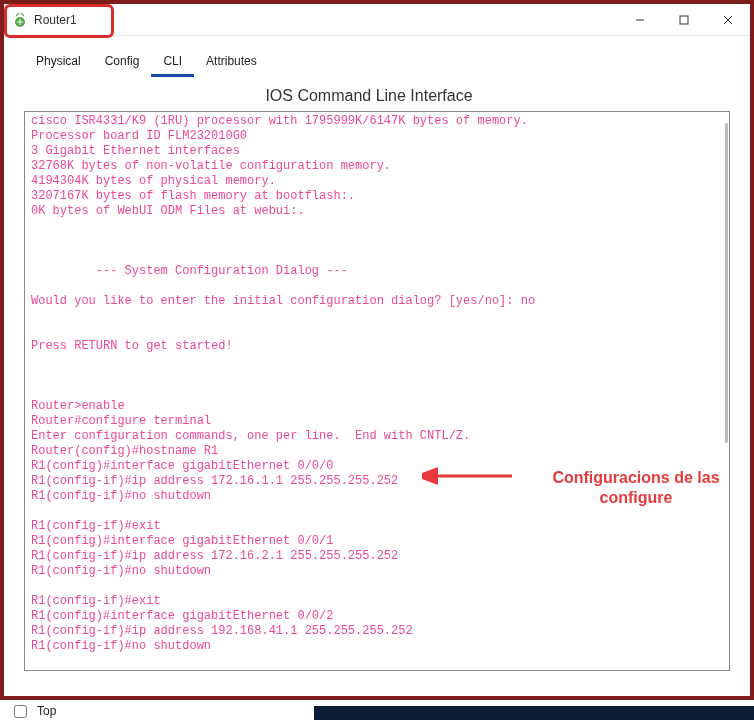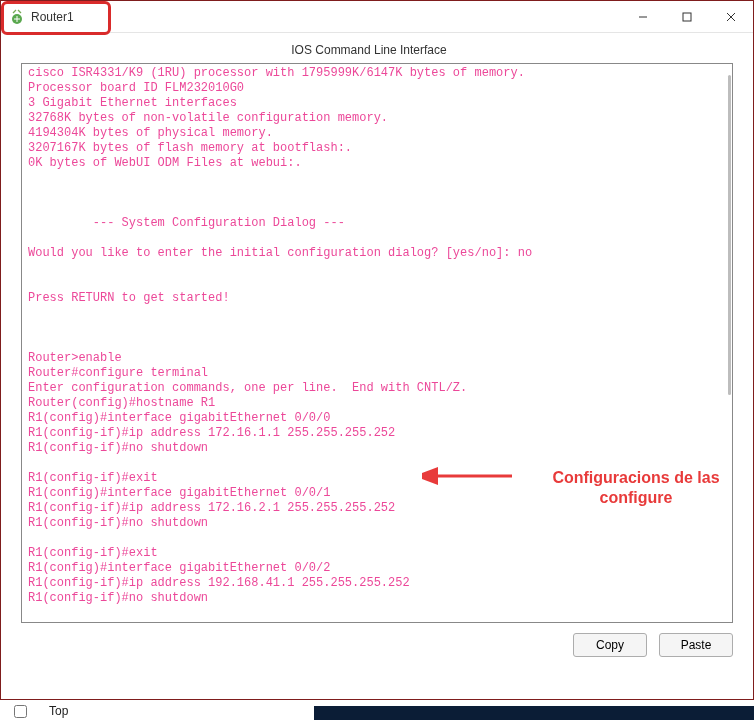--- a/index.html
+++ b/index.html
@@ -8,21 +8,21 @@
     background: #ffffff;
     width: 754px;
     height: 720px;
     position: relative;
     overflow: hidden;
   }
   .window {
     width: 754px;
     height: 700px;
     background: #ffffff;
-    border: 1px solid #7f1d1d;
+    border: 4px solid #7f1d1d;
     position: relative;
   }
   .titlebar {
     height: 32px;
     display: flex;
     align-items: center;
     justify-content: space-between;
     padding-left: 8px;
     border-bottom: 1px solid #e5e5e5;
   }
@@ -69,21 +69,21 @@
     padding: 4px 12px 6px 12px;
     color: #222;
     cursor: pointer;
   }
   .tab.active {
     border-bottom: 3px solid #1349a7;
     font-weight: 400;
   }
   .cli-title {
     text-align: center;
-    font-size: 12px;
+    font-size: 16px;
     color: #333;
     padding: 10px 16px 6px 0;
   }
   .terminal-wrap {
     margin: 0 20px;
     border: 1px solid #888;
     height: 560px;
     position: relative;
     overflow: hidden;
     background: #fff;
@@ -129,21 +129,21 @@
     border-radius: 3px;
     cursor: pointer;
     text-align: center;
   }
   .footer {
     position: absolute;
     top: 704px;
     left: 14px;
     display: flex;
     align-items: center;
-    gap: 22px;
+    gap: 10px;
     font-size: 12px;
     color: #222;
   }
   .footer input { width: 13px; height: 13px; }
   .dark-strip {
     position: absolute;
     top: 706px;
     right: 0;
     width: 440px;
     height: 14px;
@@ -201,20 +201,26 @@
       </div>
       <div class="tb-btn">
         <svg width="10" height="10">
             <line x1="1" y1="1" x2="9" y2="9" stroke="#333" stroke-width="1"></line>
             <line x1="9" y1="1" x2="1" y2="9" stroke="#333" stroke-width="1"></line>
           </svg>
       </div>
     </div>
   </div>
 
+  <div class="tabs">
+    <div class="tab">Physical</div>
+    <div class="tab">Config</div>
+    <div class="tab active">CLI</div>
+    <div class="tab">Attributes</div>
+  </div>
 
   <div class="cli-title">IOS Command Line Interface</div>
 
   <div class="terminal-wrap">
     <div class="terminal">cisco ISR4331/K9 (1RU) processor with 1795999K/6147K bytes of memory.
 Processor board ID FLM232010G0
 3 Gigabit Ethernet interfaces
 32768K bytes of non-volatile configuration memory.
 4194304K bytes of physical memory.
 3207167K bytes of flash memory at bootflash:.
@@ -246,24 +252,20 @@
 
 R1(config-if)#exit
 R1(config)#interface gigabitEthernet 0/0/2
 R1(config-if)#ip address 192.168.41.1 255.255.255.252
 R1(config-if)#no shutdown</div>
     <div class="scroll-track">
       <div class="scroll-thumb"></div>
     </div>
   </div>
 
-  <div class="btn-row">
-    <div class="btn">Copy</div>
-    <div class="btn">Paste</div>
-  </div>
 
 </div>
 
 <div class="footer">
   <input type="checkbox" style="">
   <span>Top</span>
 </div>
 
 <div class="dark-strip"></div>
 

